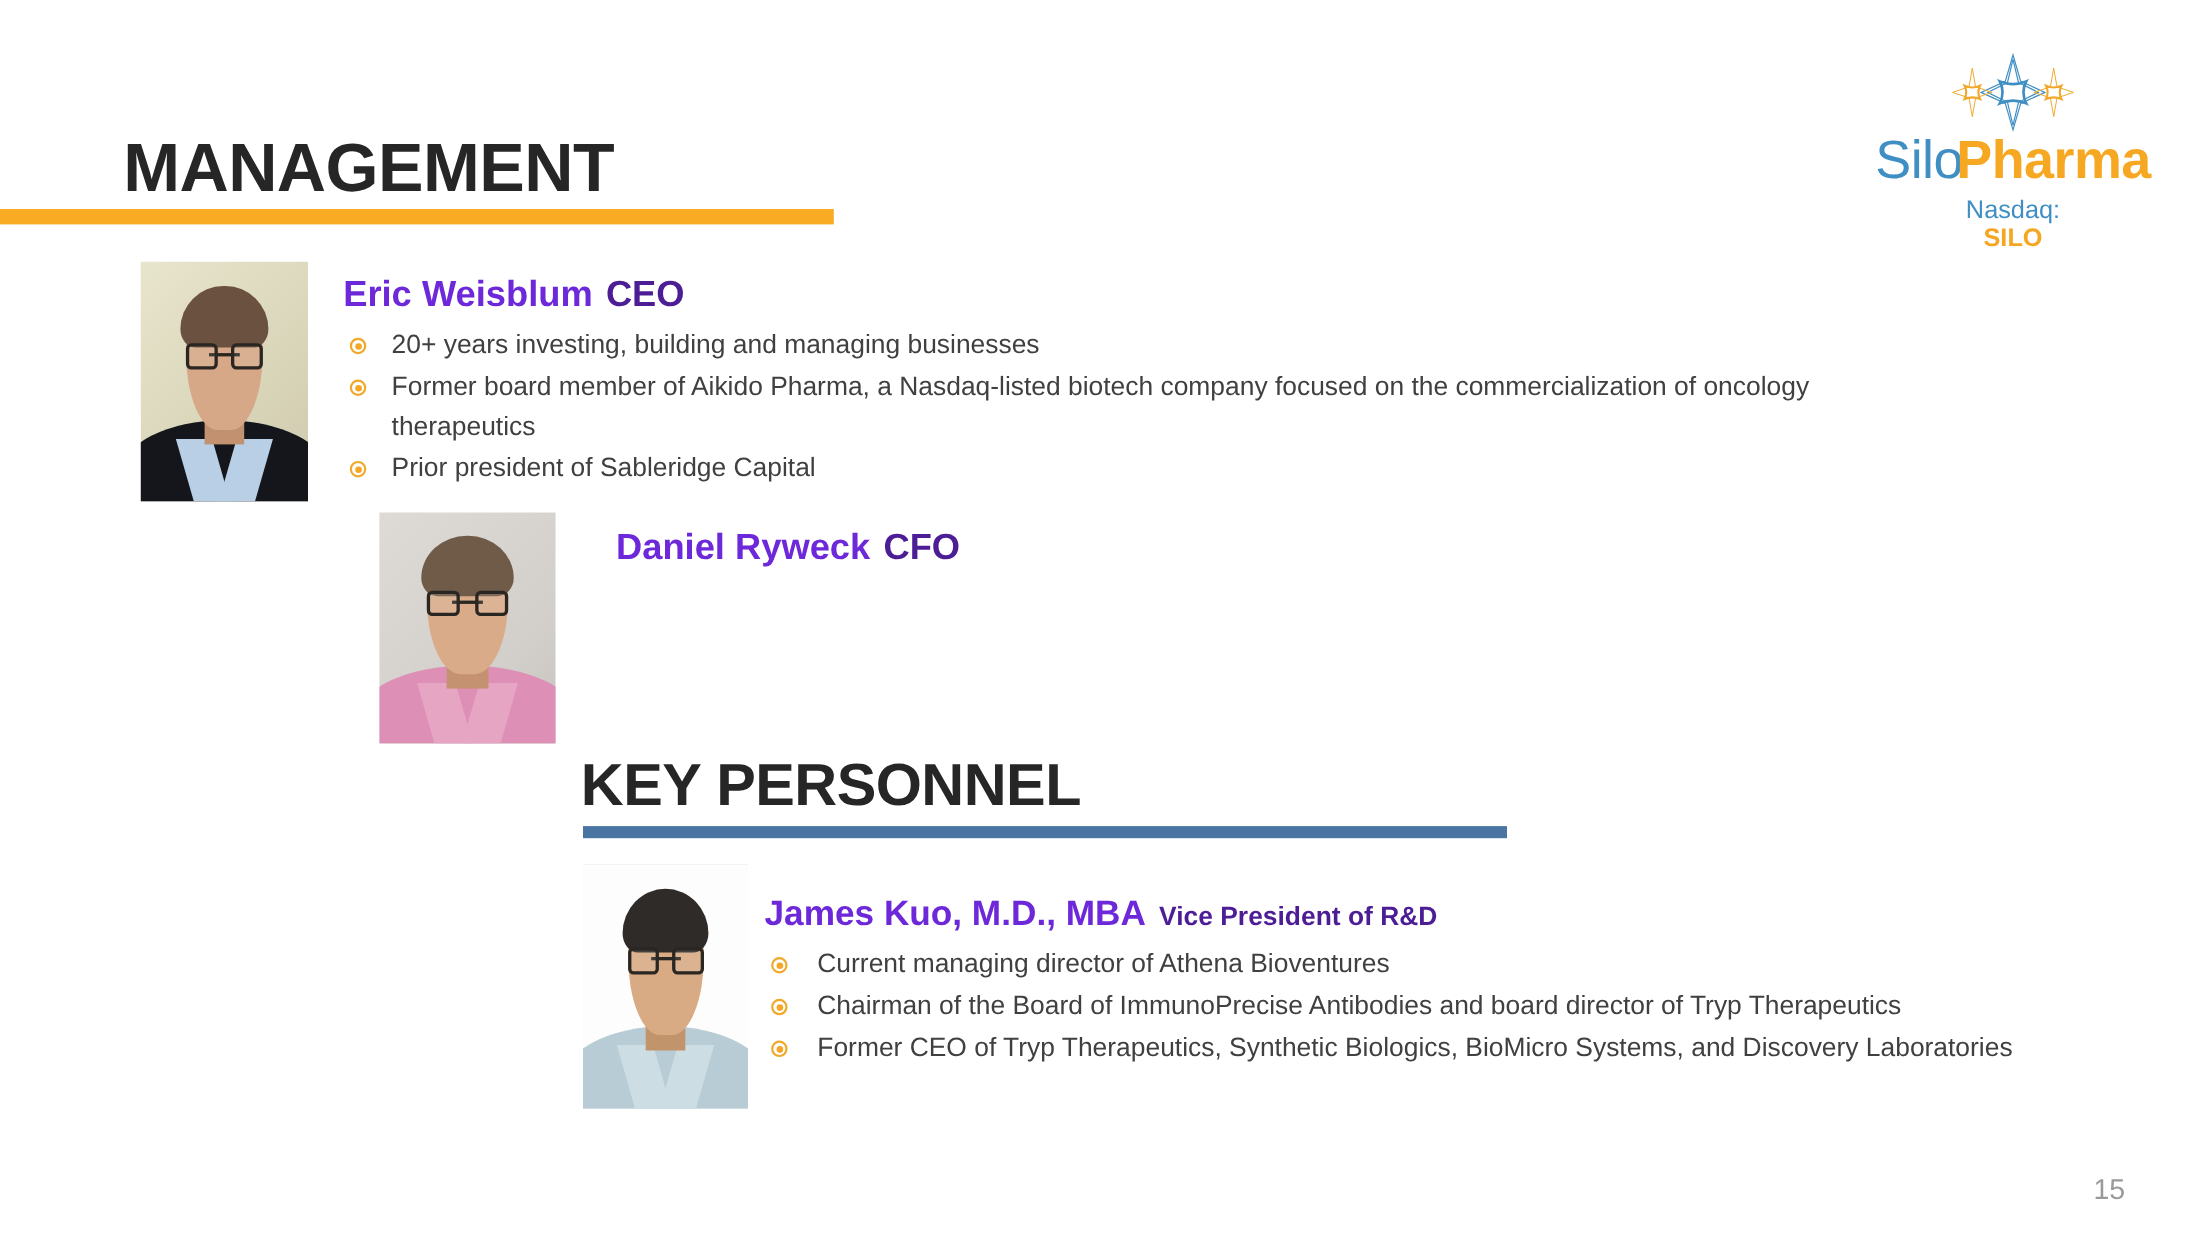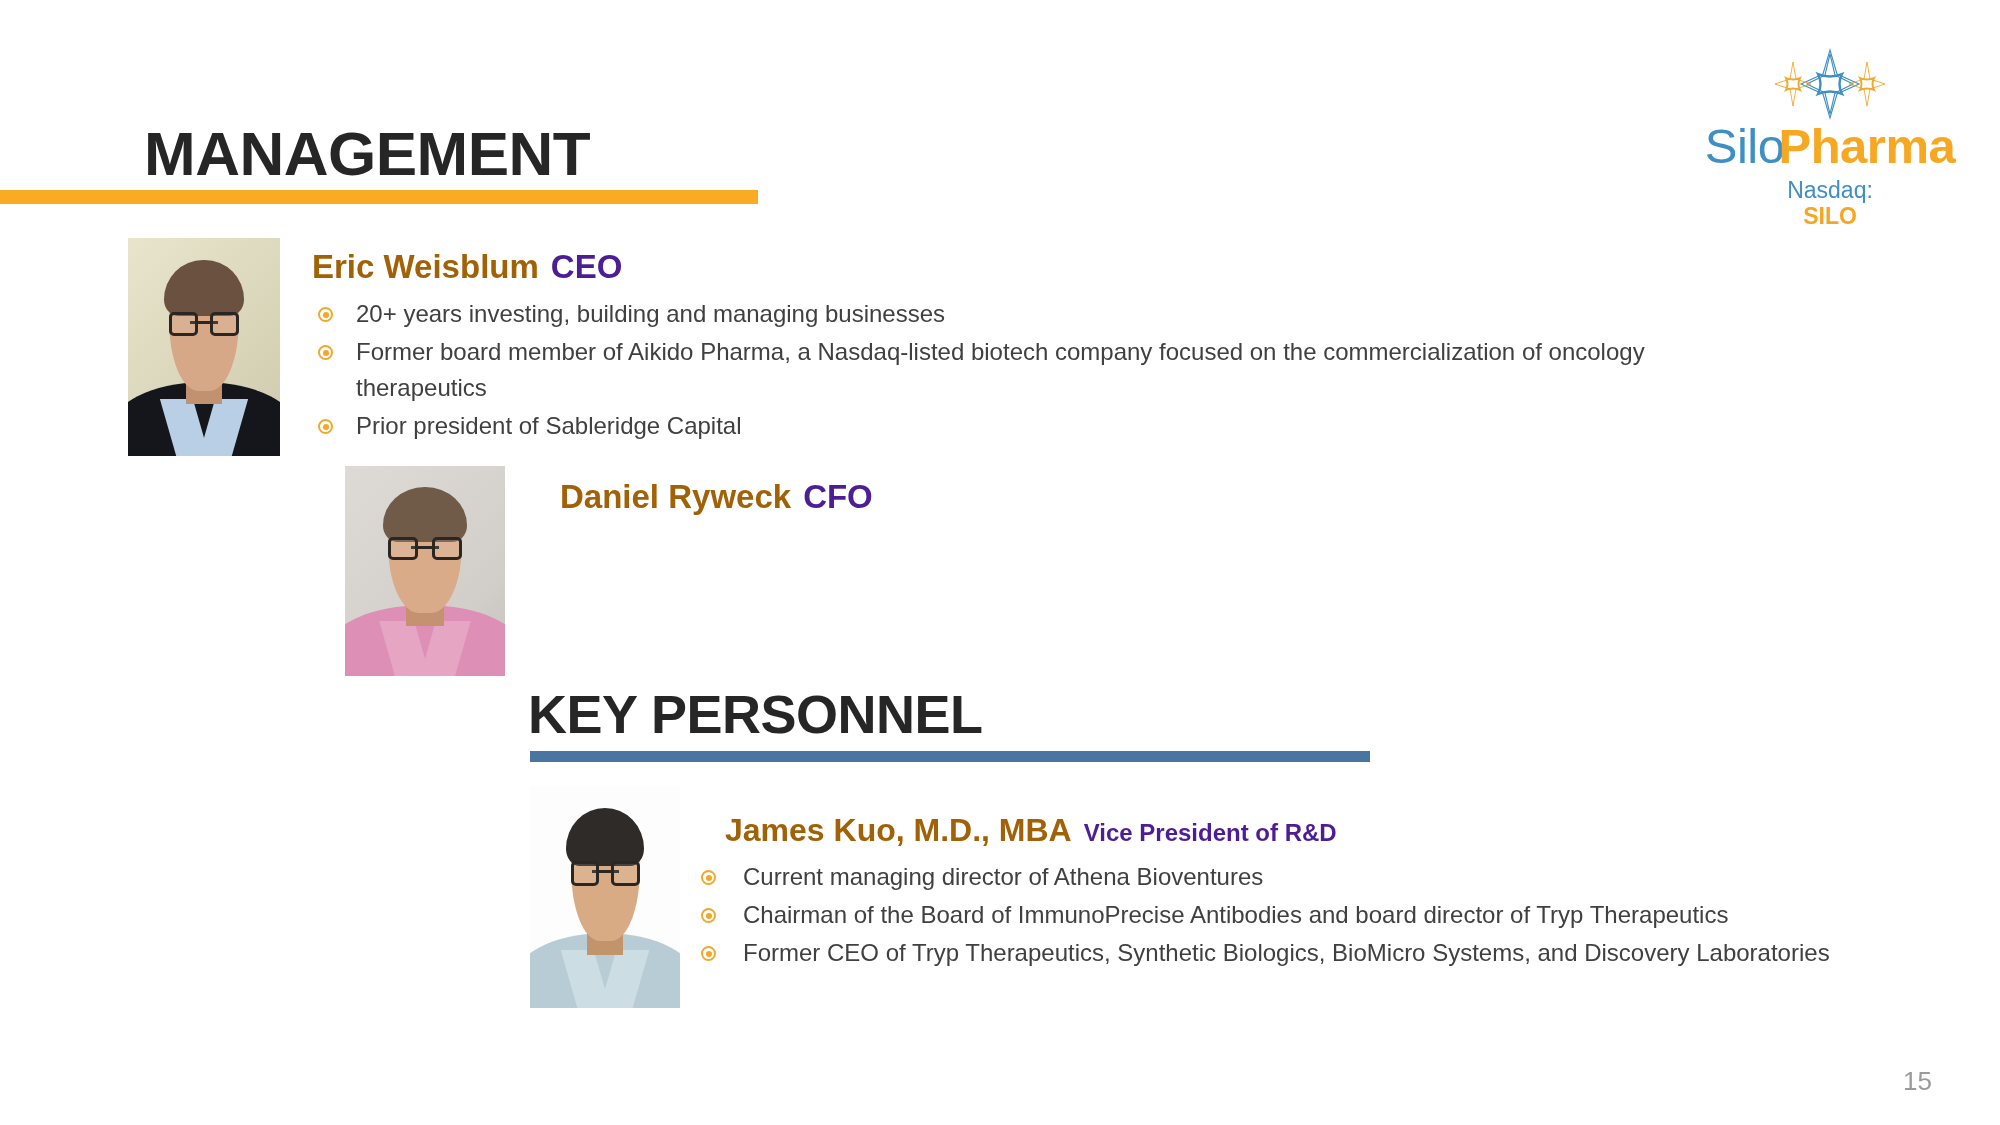--- a/index.html
+++ b/index.html
@@ -55,21 +55,21 @@
 
   
   .section-title {
     position: absolute;
     font-weight: 700;
     color: #262626;
     letter-spacing: -0.5px;
     white-space: nowrap;
   }
   #management-title {
-    left: 144px;
+    left: 112px;
     top: 118px;
     font-size: 62px;
   }
   #management-rule {
     position: absolute;
     left: 0px;
     top: 190px;
     width: 758px;
     height: 14px;
     background: #f9ab24;
@@ -100,21 +100,21 @@
   .person-body {
     position: absolute;
   }
   .person-name-row {
     white-space: nowrap;
     margin-bottom: 10px;
   }
   .person-name {
     font-size: 33px;
     font-weight: 700;
-    color: #a16207;
+    color: #6d28d9;
   }
   .person-role {
     font-size: 33px;
     font-weight: 700;
     color: #4c1d95;
     margin-left: 12px;
   }
   ul.bullets {
     list-style: none;
     margin: 0;
@@ -152,21 +152,21 @@
 
   
   #person-eric .person-photo  { left: 128px;  top: 238px; width: 152px; height: 218px; }
   #person-eric .person-body   { left: 312px;  top: 248px; width: 1400px; }
 
   #person-daniel .person-photo { left: 345px; top: 466px; width: 160px; height: 210px; }
   #person-daniel .person-body  { left: 528px; top: 478px; width: 1400px; margin-left: 32px; }
 
   #person-james .person-photo  { left: 530px; top: 786px; width: 150px; height: 222px; }
   #person-james .person-body   { left: 695px; top: 812px; width: 1300px; }
-  #person-james .person-name   { font-size: 32px; margin-left: 30px; }
+  #person-james .person-name   { font-size: 32px; }
   #person-james .person-role   { font-size: 24px; }
   #person-james ul.bullets li  { padding-left: 48px; }
 
   
   .portrait { position: absolute; inset: 0; }
   .pt-bg { position: absolute; inset: 0; }
   .pt-shoulders {
     position: absolute; left: -12%; right: -12%; bottom: 0; height: 34%;
     border-radius: 52% 52% 0 0 / 68% 68% 0 0;
   }

